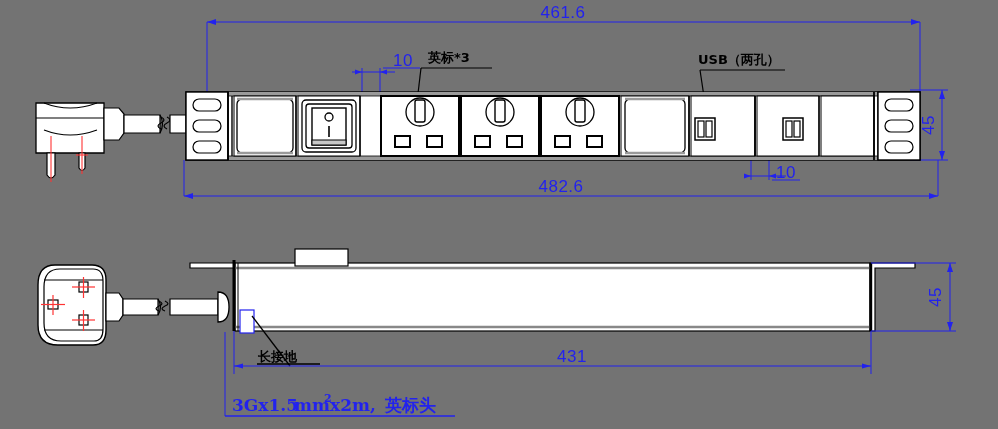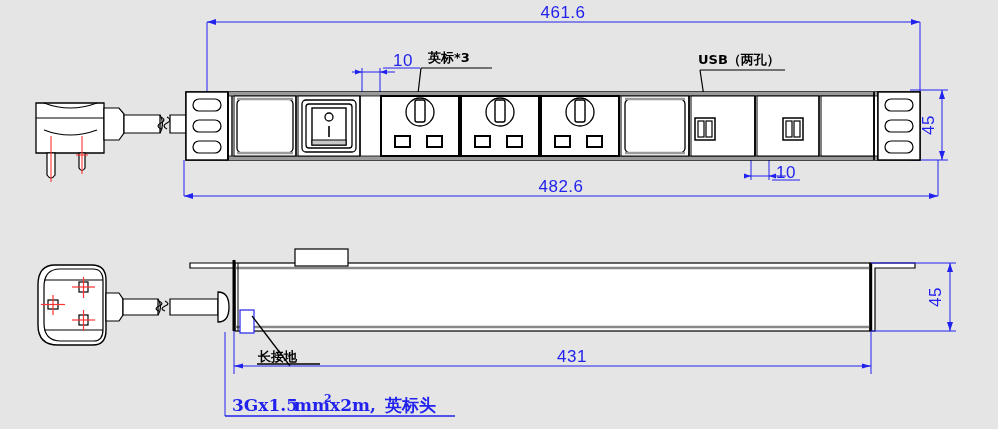--- a/index.html
+++ b/index.html
@@ -7,21 +7,21 @@
     padding: 0;
     background: #ffffff;
   }
   body {
     font-family: "Liberation Sans", sans-serif;
   }
   #drawing-root {
     position: relative;
     width: 998px;
     height: 429px;
-    background: #e5e5e5;
+    background: #737373;
     overflow: hidden;
   }
   #drawing-svg {
     position: absolute;
     left: 0;
     top: 0;
     width: 998px;
     height: 429px;
   }
   .dim-text {

